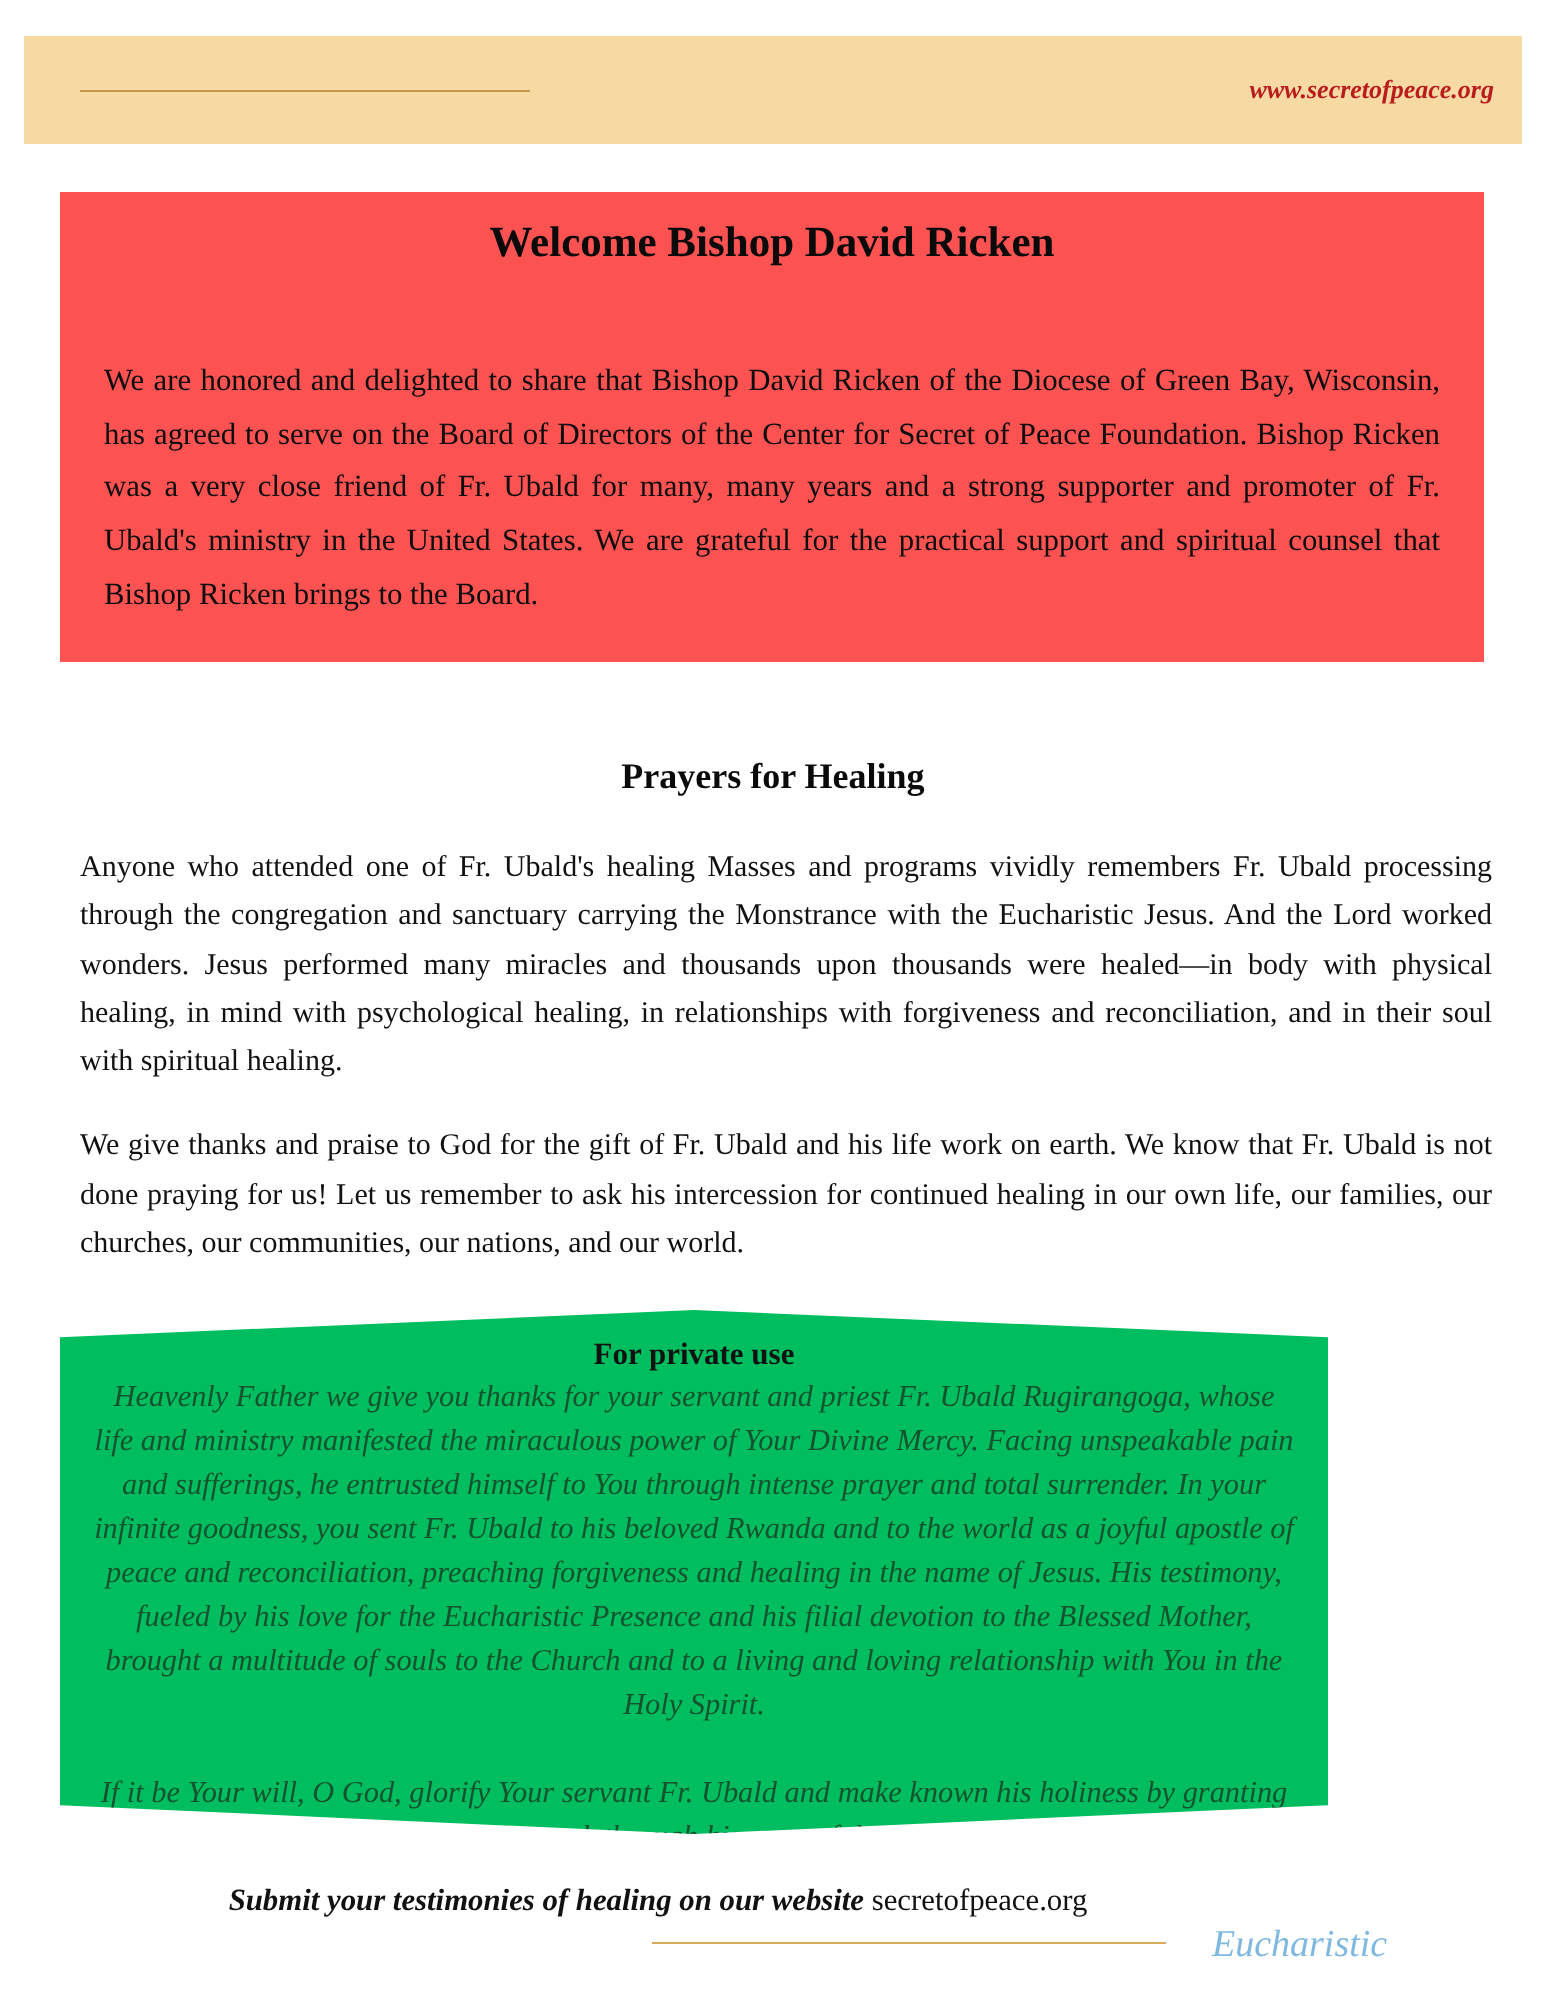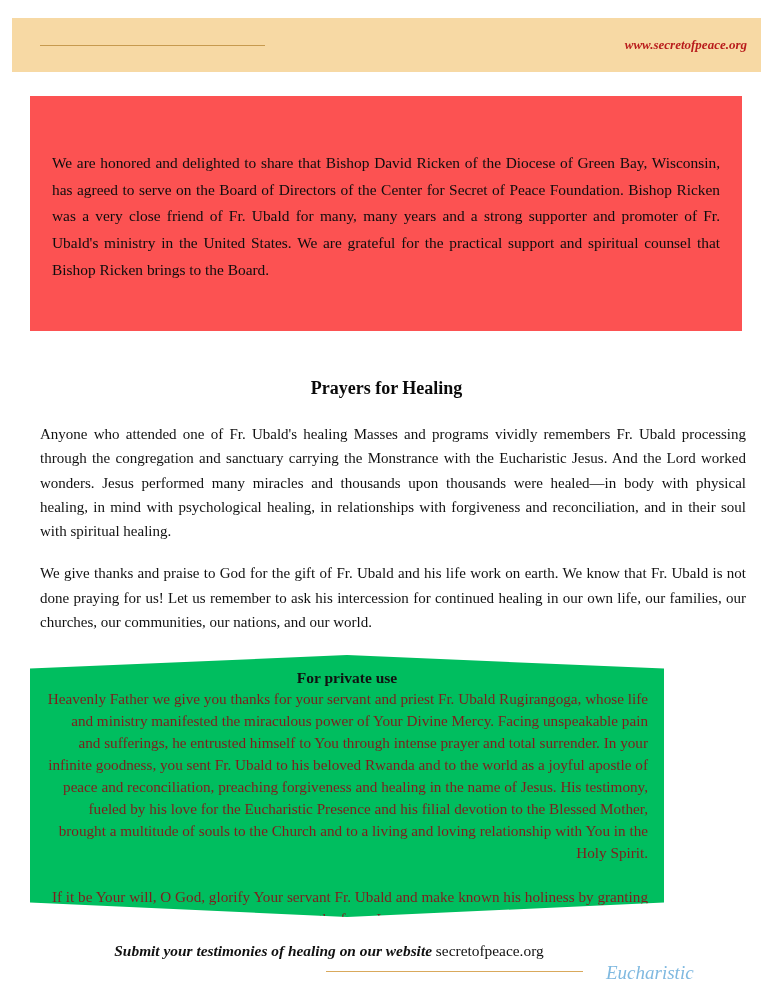--- a/index.html
+++ b/index.html
@@ -120,24 +120,25 @@
     padding: 14px 16px 0 16px;
   }
   #prayer-heading {
     text-align: center;
     font-weight: bold;
     font-size: 15.5px;
     color: #111111;
     margin: 0 0 1px 0;
   }
   .prayer-text {
-    text-align: right;
+    text-align: center;
+    font-style: italic;
     font-size: 15.2px;
     line-height: 1.45;
-    color: #7f1d1d;
+    color: #14532d;
     margin: 0;
   }
   #prayer-para-2 {
     margin-top: 22px;
   }
   #prayer-mention {
     margin-top: 0;
   }
 
   
@@ -174,20 +175,21 @@
 </style>
 </head>
 <body>
 
 <div id="masthead">
   <div id="masthead-rule"></div>
   <div id="masthead-url">www.secretofpeace.org</div>
 </div>
 
 <div id="welcome-panel">
+  <h2 id="welcome-heading">Welcome Bishop David Ricken</h2>
   <p id="welcome-body">We are honored and delighted to share that Bishop David Ricken of the Diocese of Green Bay, Wisconsin, has agreed to serve on the Board of Directors of the Center for Secret of Peace Foundation. Bishop Ricken was a very close friend of Fr. Ubald for many, many years and a strong supporter and promoter of Fr. Ubald's ministry in the United States. We are grateful for the practical support and spiritual counsel that Bishop Ricken brings to the Board.</p>
 </div>
 
 <h2 id="healing-heading">Prayers for Healing</h2>
 
 <div id="healing-body">
   <p>Anyone who attended one of Fr. Ubald's healing Masses and programs vividly remembers Fr. Ubald processing through the congregation and sanctuary carrying the Monstrance with the Eucharistic Jesus. And the Lord worked wonders. Jesus performed many miracles and thousands upon thousands were healed—in body with physical healing, in mind with psychological healing, in relationships with forgiveness and reconciliation, and in their soul with spiritual healing.</p>
   <p>We give thanks and praise to God for the gift of Fr. Ubald and his life work on earth. We know that Fr. Ubald is not done praying for us!  Let us remember to ask his intercession for continued healing in our own life, our families, our churches, our communities, our nations, and our world.</p>
 </div>
 

